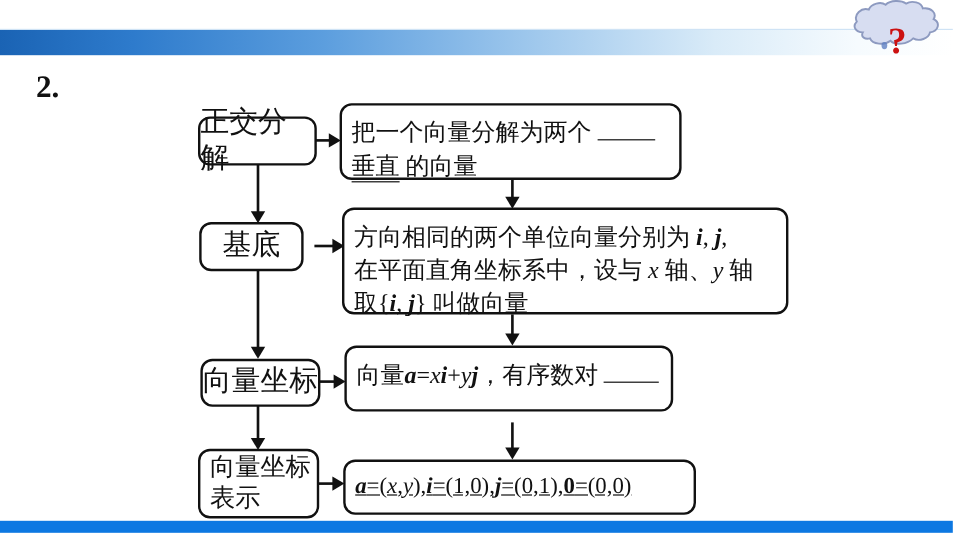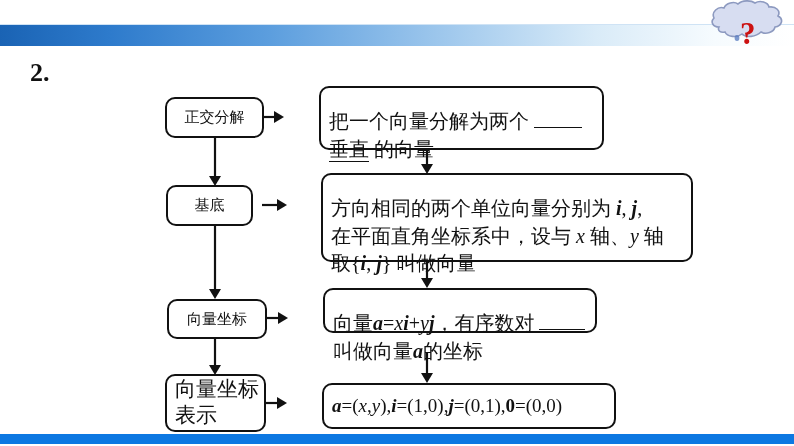--- a/index.html
+++ b/index.html
@@ -13,25 +13,25 @@
   .bottom-bar{position:absolute;left:0;top:434px;width:794px;height:10px;background:#0d78e2;}
 
   .cloud-wrap{position:absolute;left:704px;top:0;width:86px;height:52px;}
 
   .slide-number{position:absolute;left:30px;top:58px;font-size:26px;font-weight:bold;}
 
   .connectors{position:absolute;left:0;top:0;pointer-events:none;}
 
   .node{position:absolute;box-sizing:border-box;background:#fff;border:2.2px solid #111;
         border-radius:10px;display:flex;align-items:center;justify-content:center;
-        font-size:15px;line-height:1.22;white-space:pre-line;text-align:center;}
+        font-size:24px;line-height:1.22;white-space:pre-line;}
   .node.left-align{justify-content:flex-start;text-align:left;padding-left:8px;}
 
   .textbox{position:absolute;box-sizing:border-box;background:#fff;border:2.2px solid #111;
-        border-radius:10px;padding:20px 8px;font-size:20px;line-height:1.38;margin-left:36px;}
+        border-radius:10px;padding:10px 8px;font-size:20px;line-height:1.38;}
   .textbox .line{white-space:nowrap;}
   .textbox.center-v{display:flex;flex-direction:column;justify-content:center;}
 
   .sg-i{font-style:italic;}
   .sg-bi{font-style:italic;font-weight:bold;}
   .sg-b{font-weight:bold;}
   .sg-u{border-bottom:1.8px solid #111;padding-bottom:1px;}
   .sg-blank{display:inline-block;height:0.85em;border-bottom:1.8px solid #111;vertical-align:baseline;}
 </style>
 </head>
@@ -89,22 +89,21 @@
     <div class="line"><span>把一个向量分解为两个 </span><span class="sg-blank" style="width: 48px;"></span></div>
     <div class="line"><span class="sg-u">垂直</span><span> 的向量</span></div>
   </div>
 
   <div class="textbox" style="left:285px;top:173px;width:372px;height:89px;">
     <div class="line"><span>方向相同的两个单位向量分别为 </span><span class="sg-bi">i</span><span>, </span><span class="sg-bi">j</span><span>,</span></div>
     <div class="line"><span>在平面直角坐标系中，设与 </span><span class="sg-i">x</span><span> 轴、</span><span class="sg-i">y</span><span> 轴</span></div>
     <div class="line"><span>取{</span><span class="sg-bi">i</span><span>, </span><span class="sg-bi">j</span><span>} 叫做向量</span></div>
   </div>
 
-  <div class="textbox" style="left:287px;top:288px;width:274px;height:45px;">
+  <div class="textbox" style="left:287px;top:288px;width:274px;height:55px;">
     <div class="line"><span>向量</span><span class="sg-bi">a</span><span>=</span><span class="sg-i">x</span><span class="sg-bi">i</span><span>+</span><span class="sg-i">y</span><span class="sg-bi">j</span><span>，有序数对 </span><span class="sg-blank" style="width: 46px;"></span></div>
-    <div class="line"><span>叫做向量</span><span class="sg-bi">a</span><span>的坐标</span></div>
   </div>
 
-  <div class="textbox center-v" style="left:286px;top:383px;width:294px;height:46px;font-size:19px;">
+  <div class="textbox center-v" style="left:286px;top:383px;width:294px;height:46px;font-size:19px;text-decoration:underline;">
     <div class="line"><span class="sg-bi">a</span><span>=(</span><span class="sg-i">x</span><span>,</span><span class="sg-i">y</span><span>),</span><span class="sg-bi">i</span><span>=(1,0),</span><span class="sg-bi">j</span><span>=(0,1),</span><span class="sg-b">0</span><span>=(0,0)</span></div>
   </div>
 
 </div>
 
 </body></html>

